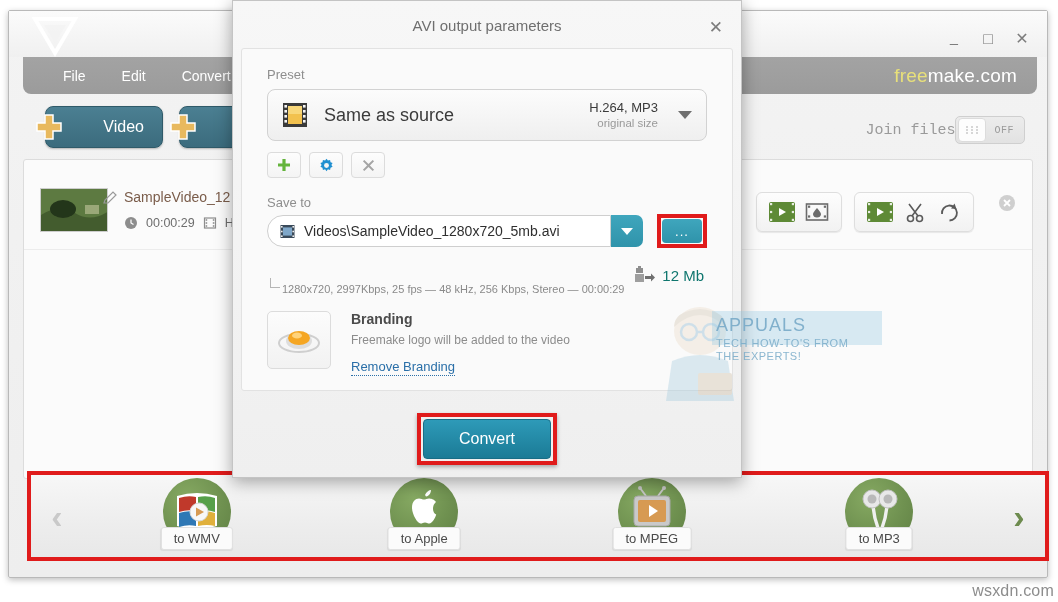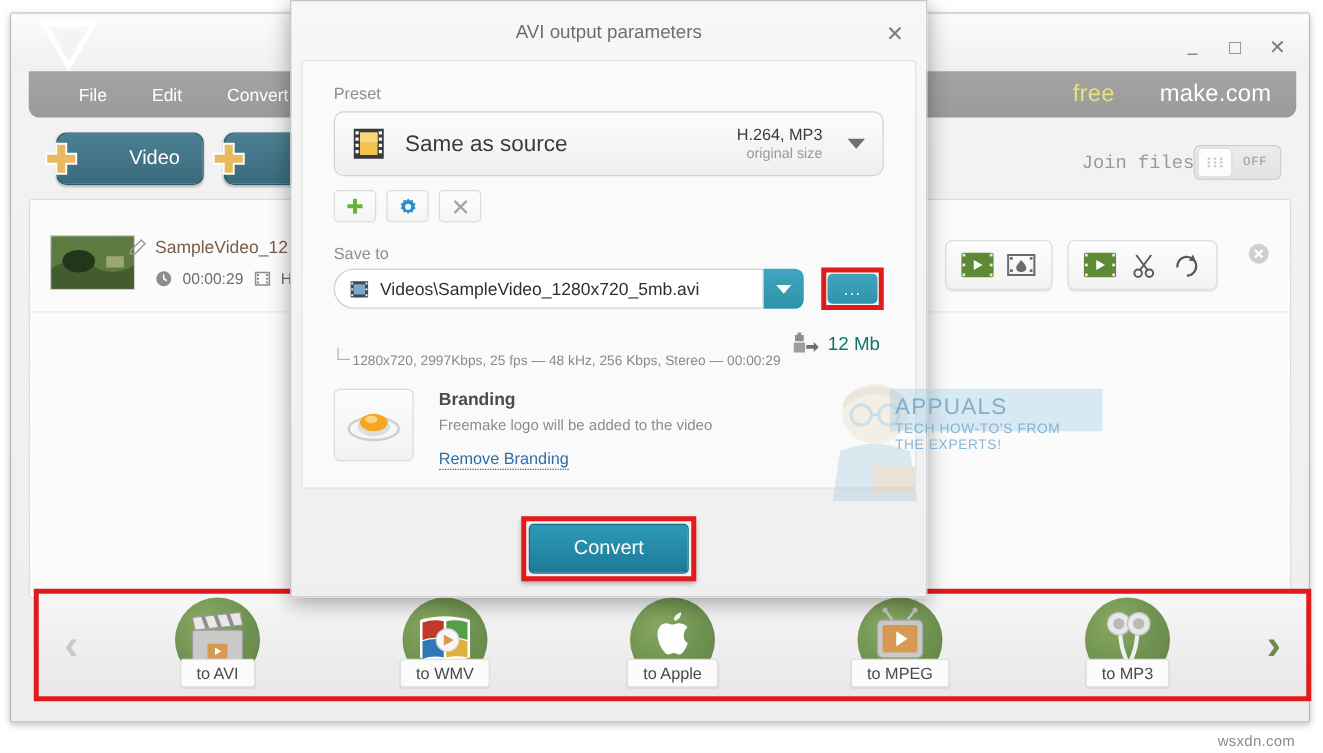--- a/index.html
+++ b/index.html
@@ -49,21 +49,21 @@
   .menu-item {
     color: #ffffff; font-size: 14px; padding: 0 18px; height: 100%;
     display: flex; align-items: center; cursor: default;
   }
   .menu-item:first-child { margin-left: 22px; }
   .brand {
     position: absolute; right: 20px; top: 50%; transform: translateY(-50%);
     font-size: 19px; letter-spacing: .2px; white-space: nowrap;
   }
   .brand .b1 { color: #e8e07a; }
-  .brand .b2 { color: #ffffff; margin-left: 36px; }
+  .brand .b2 { color: #ffffff; }
 
   
   .toolbar {
     position: absolute; left: 0; top: 83px; width: 100%; height: 62px;
   }
   .big-btn {
     position: absolute; top: 12px; height: 42px;
     background: linear-gradient(180deg,#4b7f92 0%,#3b6b7d 100%);
     border: 1px solid #2f5a69; border-radius: 8px;
     color: #ffffff; font-size: 16px;
@@ -283,22 +283,22 @@
   .wm-appuals {
     position: absolute; left: 470px; top: 262px; width: 170px; height: 34px;
     background: rgba(150,200,225,.35);
     font-size: 11px; color: rgba(120,170,200,.85);
     line-height: 1.25; padding: 3px 4px; letter-spacing: .5px;
     pointer-events: none;
   }
   .wm-appuals .big { font-size: 18px; letter-spacing: 1px; color: rgba(120,170,200,.9); }
   .wm-face { position: absolute; left: 400px; top: 252px; width: 130px; height: 110px; opacity: .35; pointer-events: none; }
   .wm-bottom {
-    position: absolute; right: 22px; bottom: 2px;
-    font-size: 12px; color: #8d8d8d; letter-spacing: .2px;
+    position: absolute; right: 4px; bottom: 2px;
+    font-size: 16px; color: #8d8d8d; letter-spacing: .2px;
   }
 </style>
 </head>
 <body>
 
 <div id="root">
 
   <div class="app-window">
 
     <div class="app-titlebar">
@@ -447,33 +447,20 @@
           <circle cx="9" cy="9" r="8" fill="#cfcfcf"></circle>
           <path d="M6 6 L12 12 M12 6 L6 12" stroke="#ffffff" stroke-width="1.8"></path>
         </svg>
       </div>
     </div>
 
     <div class="format-bar">
       <div class="nav-arrow left">‹</div>
       <div class="format-list">
 
-        <div class="fmt">
-          <div class="fmt-circle"></div>
-          <svg class="fmt-art" viewBox="0 0 68 68">
-            <g transform="translate(14,12)">
-              <rect x="0" y="14" width="40" height="28" rx="2" fill="#c9c9c9" stroke="#9d9d9d"></rect>
-              <path d="M0 4 L38 0 L40 10 L2 14 Z" fill="#e8e8e8" stroke="#9d9d9d"></path>
-              <path d="M8 2 L12 13 M18 1 L22 12 M28 0 L32 11" stroke="#8f8f8f" stroke-width="3"></path>
-              <rect x="12" y="25" width="16" height="12" rx="1" fill="#d79a52"></rect>
-              <path d="M18 28 L23 31 L18 34 Z" fill="#ffffff"></path>
-            </g>
-          </svg>
-          <div class="fmt-label">to AVI</div>
-        </div>
 
         <div class="fmt">
           <div class="fmt-circle"></div>
           <svg class="fmt-art" viewBox="0 0 68 68">
             <g transform="translate(14,14)">
               <path d="M0 4 Q20 -2 40 4 L40 34 Q20 40 0 34 Z" fill="#ffffff"></path>
               <path d="M2 6 Q11 3 19 5 L19 19 Q11 17 2 20 Z" fill="#c0392b"></path>
               <path d="M21 5 Q30 3 38 6 L38 20 Q30 17 21 19 Z" fill="#57a04a"></path>
               <path d="M2 21 Q11 18 19 20 L19 34 Q11 32 2 35 Z" fill="#2f78b5"></path>
               <path d="M21 20 Q30 18 38 21 L38 34 Q30 32 21 34 Z" fill="#e0b03c"></path>

